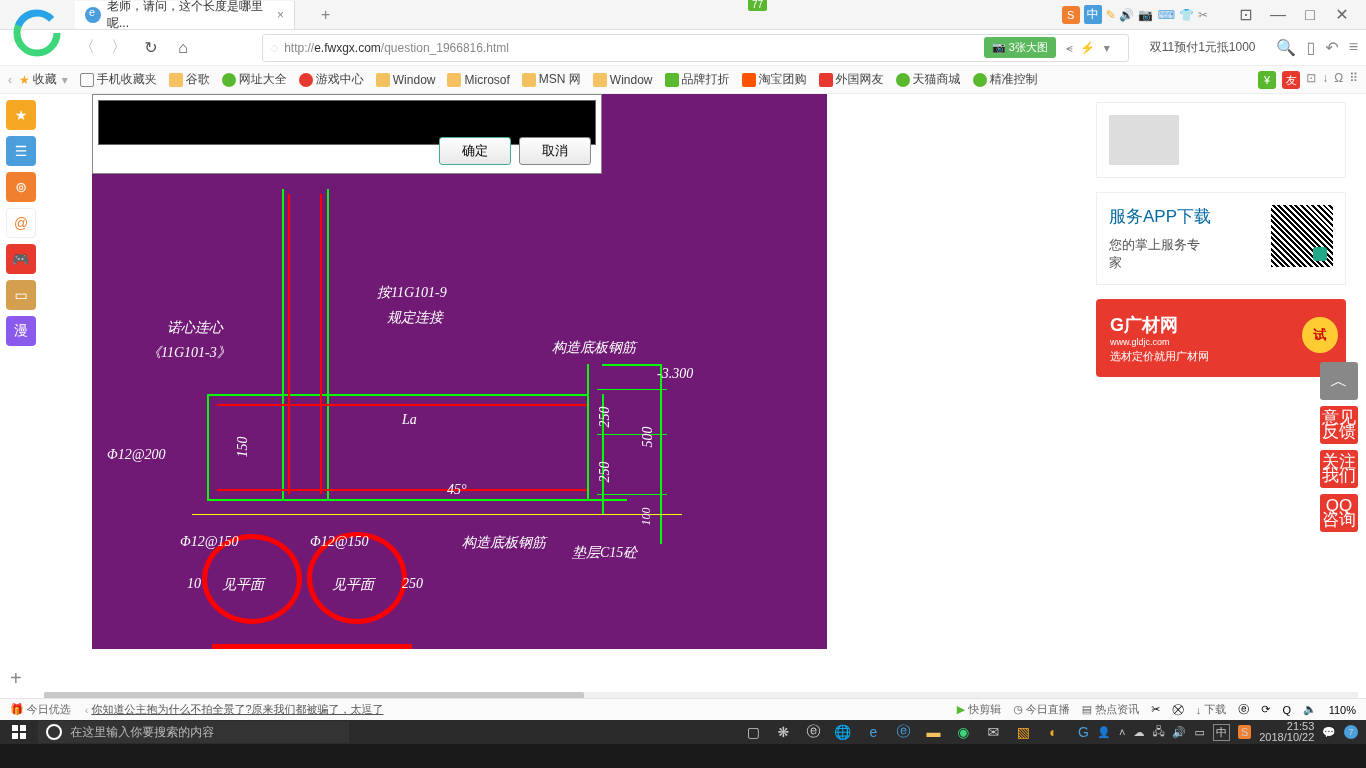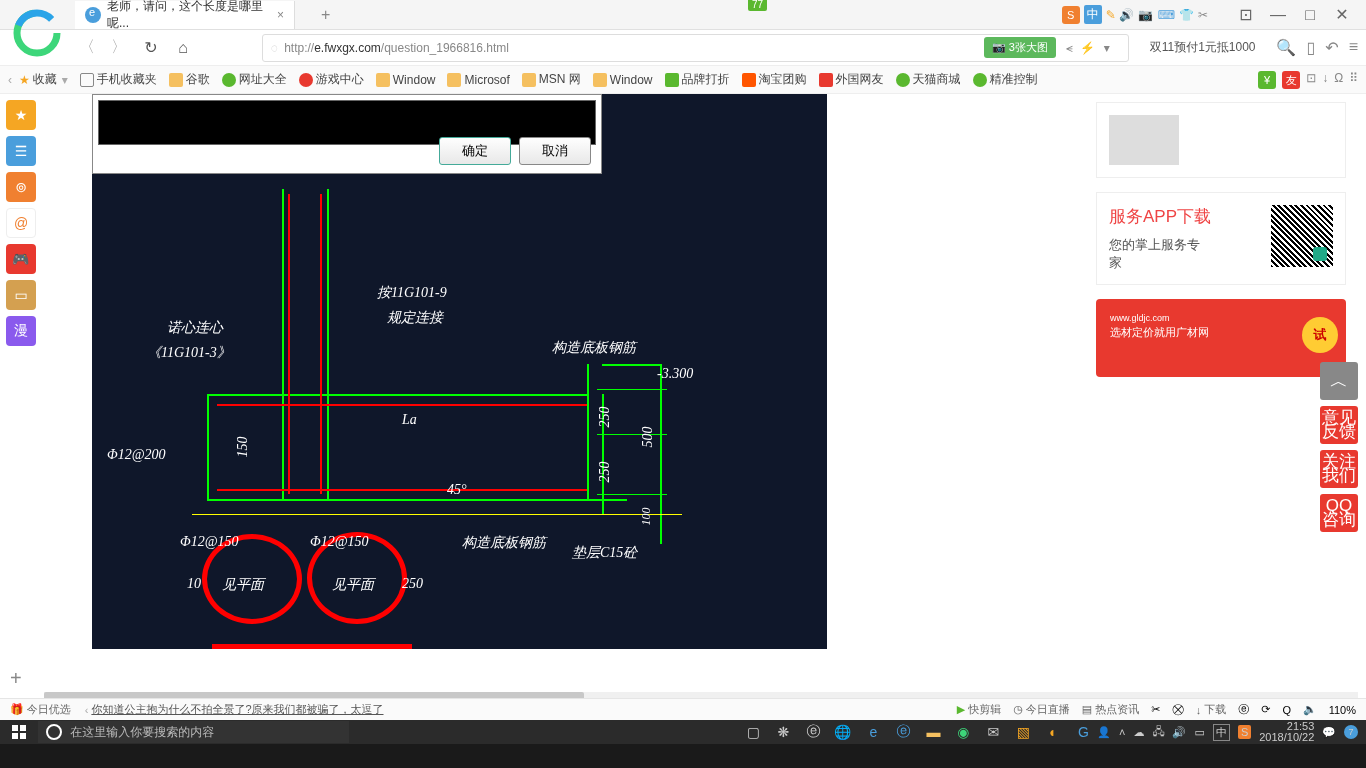--- a/index.html
+++ b/index.html
@@ -37,21 +37,21 @@
 .bm-icon { width: 14px; height: 14px; border-radius: 2px; flex-shrink: 0; }
 .bm-star { color: #f5a623; }
 .bm-folder { background: #f5c060; }
 .bm-right { margin-left: auto; display: flex; gap: 6px; }
 
 
 .main { position: relative; height: 603px; background: #fff; display: flex; }
 .left-dock { width: 42px; background: #fff; display: flex; flex-direction: column; align-items: center; padding-top: 6px; gap: 6px; }
 .dock-item { width: 30px; height: 30px; border-radius: 4px; display: flex; align-items: center; justify-content: center; font-size: 14px; color: #fff; }
 .content-area { flex: 1; position: relative; overflow: hidden; }
-.cad-img { position: absolute; top: 0; left: 50px; width: 735px; height: 555px; background: #0f172a; }
+.cad-img { position: absolute; top: 0; left: 50px; width: 735px; height: 555px; background: #701a75; }
 .dialog { position: absolute; top: 0; left: 0; width: 510px; height: 80px; background: #fff; border: 1px solid #888; }
 .dialog-inner { position: absolute; top: 5px; left: 5px; right: 5px; height: 45px; background: #000; border: 1px solid #666; }
 .dialog-btns { position: absolute; bottom: 8px; right: 10px; display: flex; gap: 8px; }
 .dlg-btn { padding: 4px 22px; font-size: 13px; border: 1px solid #888; background: linear-gradient(#fefefe,#e8e8e8); border-radius: 3px; cursor: pointer; }
 .dlg-btn.primary { border-color: #4a9; }
 .cad-text { position: absolute; color: #fff; font-size: 14px; font-family: SimSun, serif; font-style: italic; }
 .cad-line-g { position: absolute; background: #0f0; }
 .cad-line-y { position: absolute; background: #ff0; }
 .cad-line-r { position: absolute; background: #f00; }
 .red-circle { position: absolute; border: 5px solid #f00; border-radius: 50%; }
@@ -305,26 +305,27 @@
       <span class="cad-text" style="left:240px;top:482px">见平面</span>
       <span class="cad-text" style="left:310px;top:482px">250</span>
     </div>
 
     <div class="right-col">
       <div class="svc-box">
         <div class="svc-img"></div>
       </div>
       <div class="svc-box">
         <div class="svc-text">
-          <div style="font-size:17px;color:#ef4444;margin-bottom:8px">服务APP下载</div>
+          <div style="font-size:17px;color:#0369a1;margin-bottom:8px">服务APP下载</div>
           <span>您的掌上服务专</span><br><span>家</span>
         </div>
         <div class="qr-box"></div>
       </div>
       <div class="ad-banner">
+        <div class="ad-logo">G广材网</div>
         <div style="font-size:9px">www.gldjc.com</div>
         <div class="ad-sub">选材定价就用广材网</div>
         <div class="try-badge">试</div>
       </div>
     </div>
   </div>
 
   <div class="float-col">
     <div class="float-bt gray">︿</div>
     <div class="float-bt">意见

